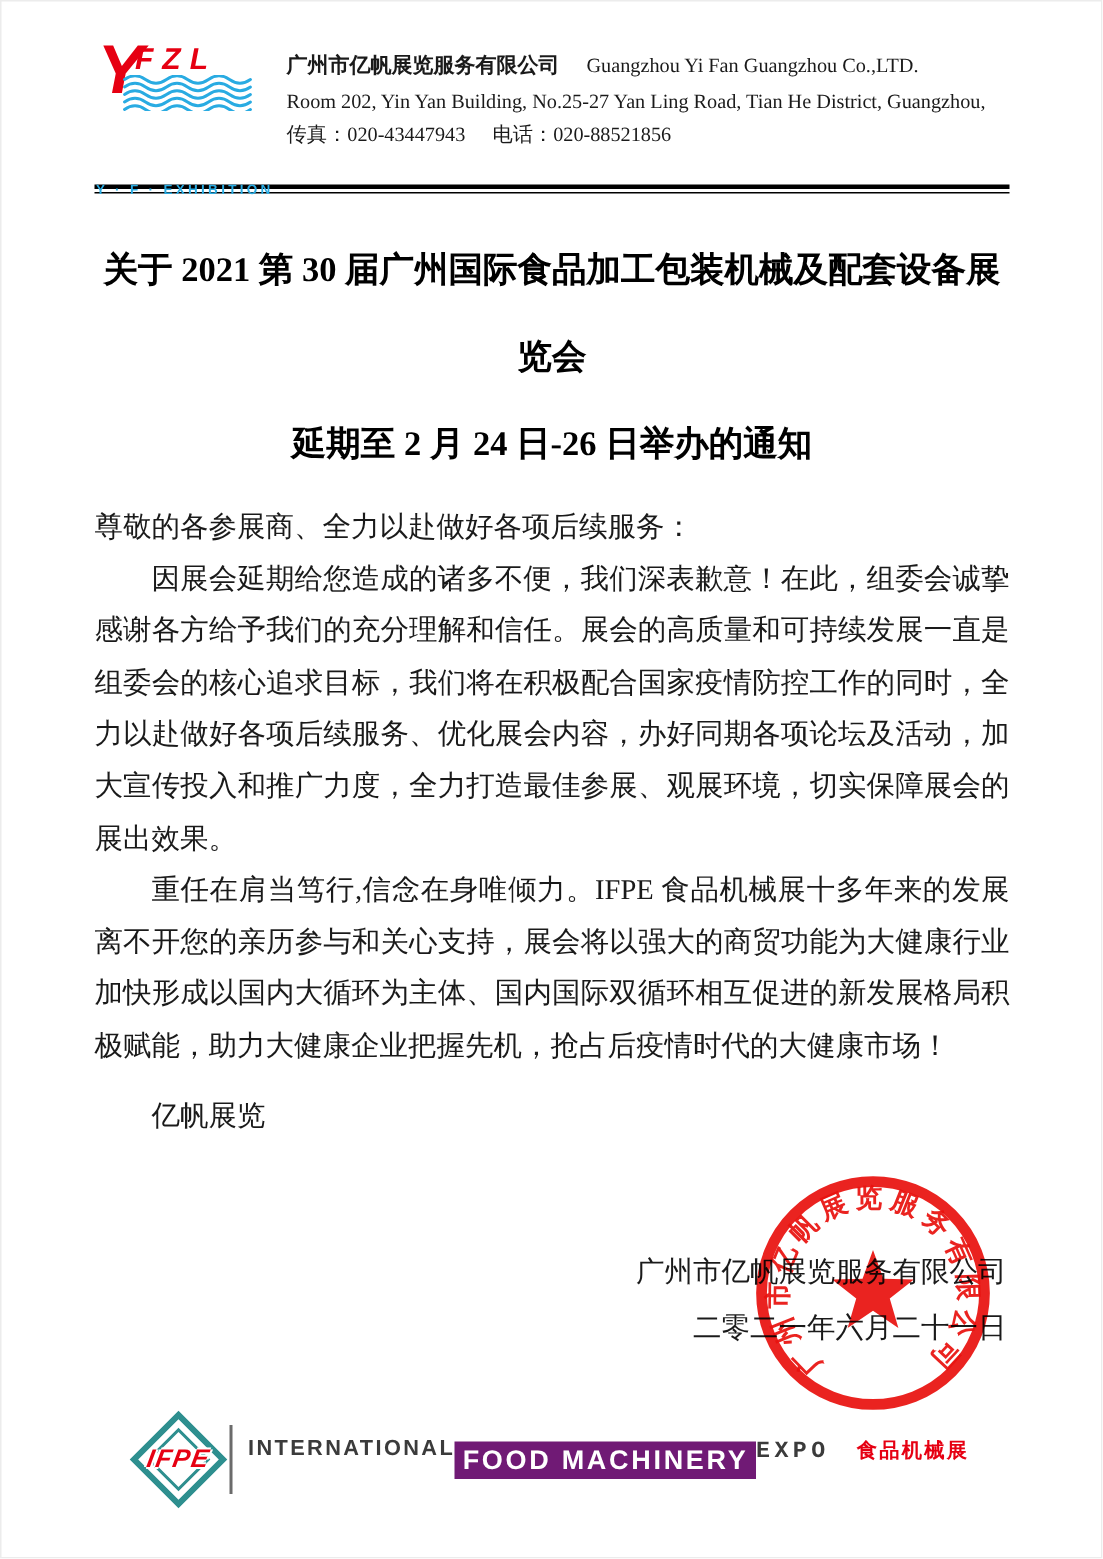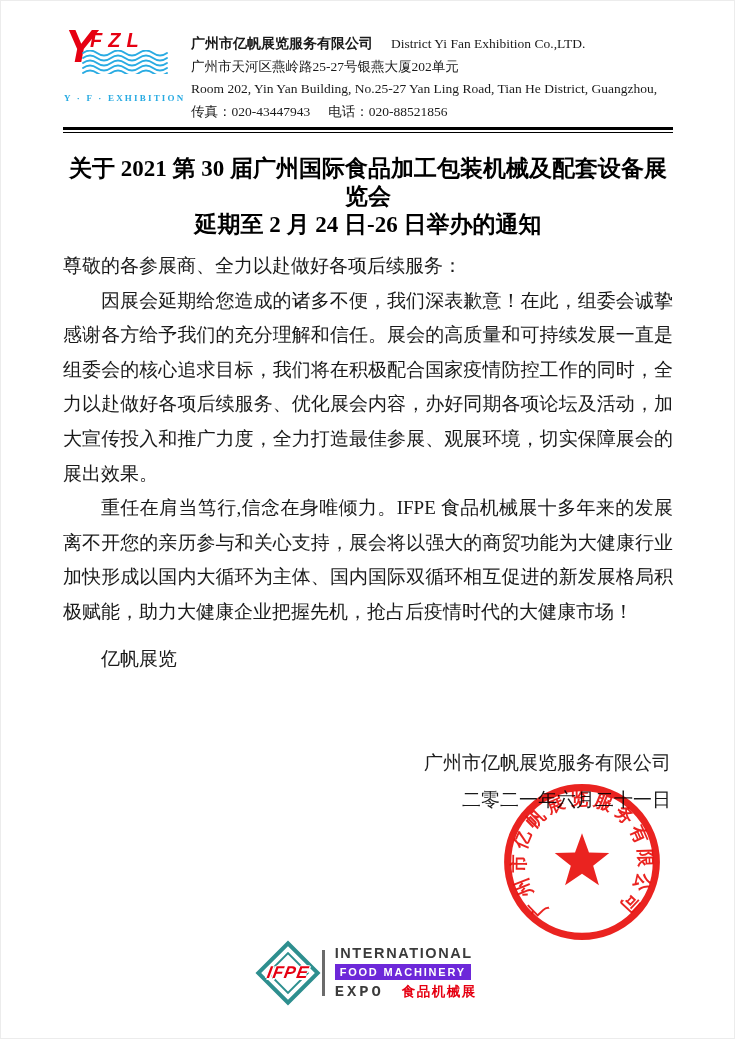--- a/index.html
+++ b/index.html
@@ -22,31 +22,31 @@
     position:absolute; left:27px; top:-2px; color:#e60012;
     font-family:"Liberation Sans",sans-serif; font-style:italic; font-weight:bold;
     font-size:20px; letter-spacing:6px;
   }
   .waves { position:absolute; left:18px; top:19px; }
   .logo-cn {
     position:absolute; left:0; top:44px; color:#e60012; font-weight:bold;
     font-size:25px; letter-spacing:1px; white-space:nowrap;
   }
   .logo-en {
-    position:absolute; left:1px; top:62px; color:#29abe2; font-weight:bold;
-    font-family:Liberation Serif, serif; font-size:9px; letter-spacing:2.2px;
+    position:absolute; left:1px; top:90px; color:#29abe2; font-weight:bold;
+    font-family:Liberation Sans, sans-serif; font-size:9px; letter-spacing:2.2px;
     white-space:nowrap;
   }
   .hinfo { margin-left:6px; padding-top:2px; font-size:13.5px; line-height:22.5px; white-space:nowrap; }
   .hinfo .cnb { font-weight:bold; font-size:14px; }
   .hinfo .hen { margin-left:18px; }
   .divider { margin-top:4px; height:2px; border-top:3px solid #000; border-bottom:1.5px solid #000; }
 
   
-  .title { margin:22px 0 0 0; text-align:center; font-size:23px; font-weight:bold; line-height:28px; color:#000; }
+  .title { margin:22px 0 0 0; text-align:center; font-size:23px; font-weight:bold; line-height:58px; color:#000; }
 
   
   .bodytext { margin-top:10px; font-size:19px; line-height:34.6px; text-align:justify; text-justify:inter-character; }
   .bodytext p { margin:0; word-break:break-all; }
   .salutation { text-indent:0; }
   .para { text-indent:2em; }
   .closing { text-indent:2em; margin-top:12px !important; }
 
   
   .signature { margin-top:68px; text-align:right; font-size:19px; line-height:37px; padding-right:2px; }
@@ -70,23 +70,23 @@
     position:absolute; left:50%; top:50%; width:26px; height:26px; margin:-15px 0 0 -15px;
     border:2px solid #2e8f8f; transform:rotate(45deg);
   }
   .ifpe-abbr {
     position:absolute; left:50%; top:50%; transform:translate(-50%,-50%) skewX(-10deg);
     font-family:"Liberation Sans",sans-serif; font-weight:bold; font-style:italic;
     font-size:17px; letter-spacing:1px; color:#e60012; z-index:2;
     text-shadow:-1.5px 0 #fff,1.5px 0 #fff,0 -1.5px #fff,0 1.5px #fff;
   }
   .vbar { width:2.5px; height:46px; background:#6b6b6b; margin:0 10px 0 4px; }
-  .ifpe-lines { display:flex; flex-direction:column; align-items:flex-start; }
+  .ifpe-lines { display:flex; align-items:flex-start; }
   .fl1 { font-family:"Liberation Sans",sans-serif; font-weight:bold; font-size:14.5px; letter-spacing:1.6px; color:#3b3b3b; }
-  .fl2 { background:#6d28d9; color:#fff; font-family:"Liberation Sans",sans-serif; font-weight:bold; font-size:11px; letter-spacing:1.8px; padding:2px 5px; margin:3px 0; }
+  .fl2 { background:#701a75; color:#fff; font-family:"Liberation Sans",sans-serif; font-weight:bold; font-size:18px; letter-spacing:1.8px; padding:2px 5px; margin:3px 0; }
   .fl3 { display:flex; align-items:center; }
   .expo { font-family:Liberation Mono, monospace; font-weight:bold; font-size:15.5px; letter-spacing:3px; color:#3b3b3b; }
   .expo-cn { font-weight:bold; font-size:13.5px; color:#e60012; margin-left:18px; letter-spacing:1.5px; }
 </style>
 </head>
 <body>
 
 <div class="page">
   <div class="content">
 
@@ -100,23 +100,22 @@
             <path d="M2 8 q 7 -5 14 0 t 14 0 t 14 0 t 14 0 t 14 0 t 14 0"></path>
             <path d="M2 13 q 7 -5 14 0 t 14 0 t 14 0 t 14 0 t 14 0 t 14 0"></path>
             <path d="M2 18 q 7 -5 14 0 t 14 0 t 14 0 t 14 0 t 14 0 t 14 0"></path>
             <path d="M2 23 q 7 -5 14 0 t 14 0 t 14 0 t 14 0 t 14 0 t 14 0"></path>
           </g>
         </svg>
         <div class="logo-en">Y · F · EXHIBITION</div>
       </div>
       <div class="hinfo">
         <div>
-          <span class="cnb">广州市亿帆展览服务有限公司</span><span class="hen">District Yi Fan Exhibition Co.,LTD.</span>
+          <span class="cnb">广州市亿帆展览服务有限公司</span><span class="hen">Guangzhou Yi Fan Guangzhou Co.,LTD.</span>
         </div>
-        <div>广州市天河区燕岭路25-27号银燕大厦202单元</div>
         <div>Room 202, Yin Yan Building, No.25-27 Yan Ling Road, Tian He District, Guangzhou,</div>
         <div>
           <span>传真：020-43447943</span><span class="hen">电话：020-88521856</span>
         </div>
       </div>
     </header>
 
     <div class="divider"></div>
 
     <h1 class="title">

